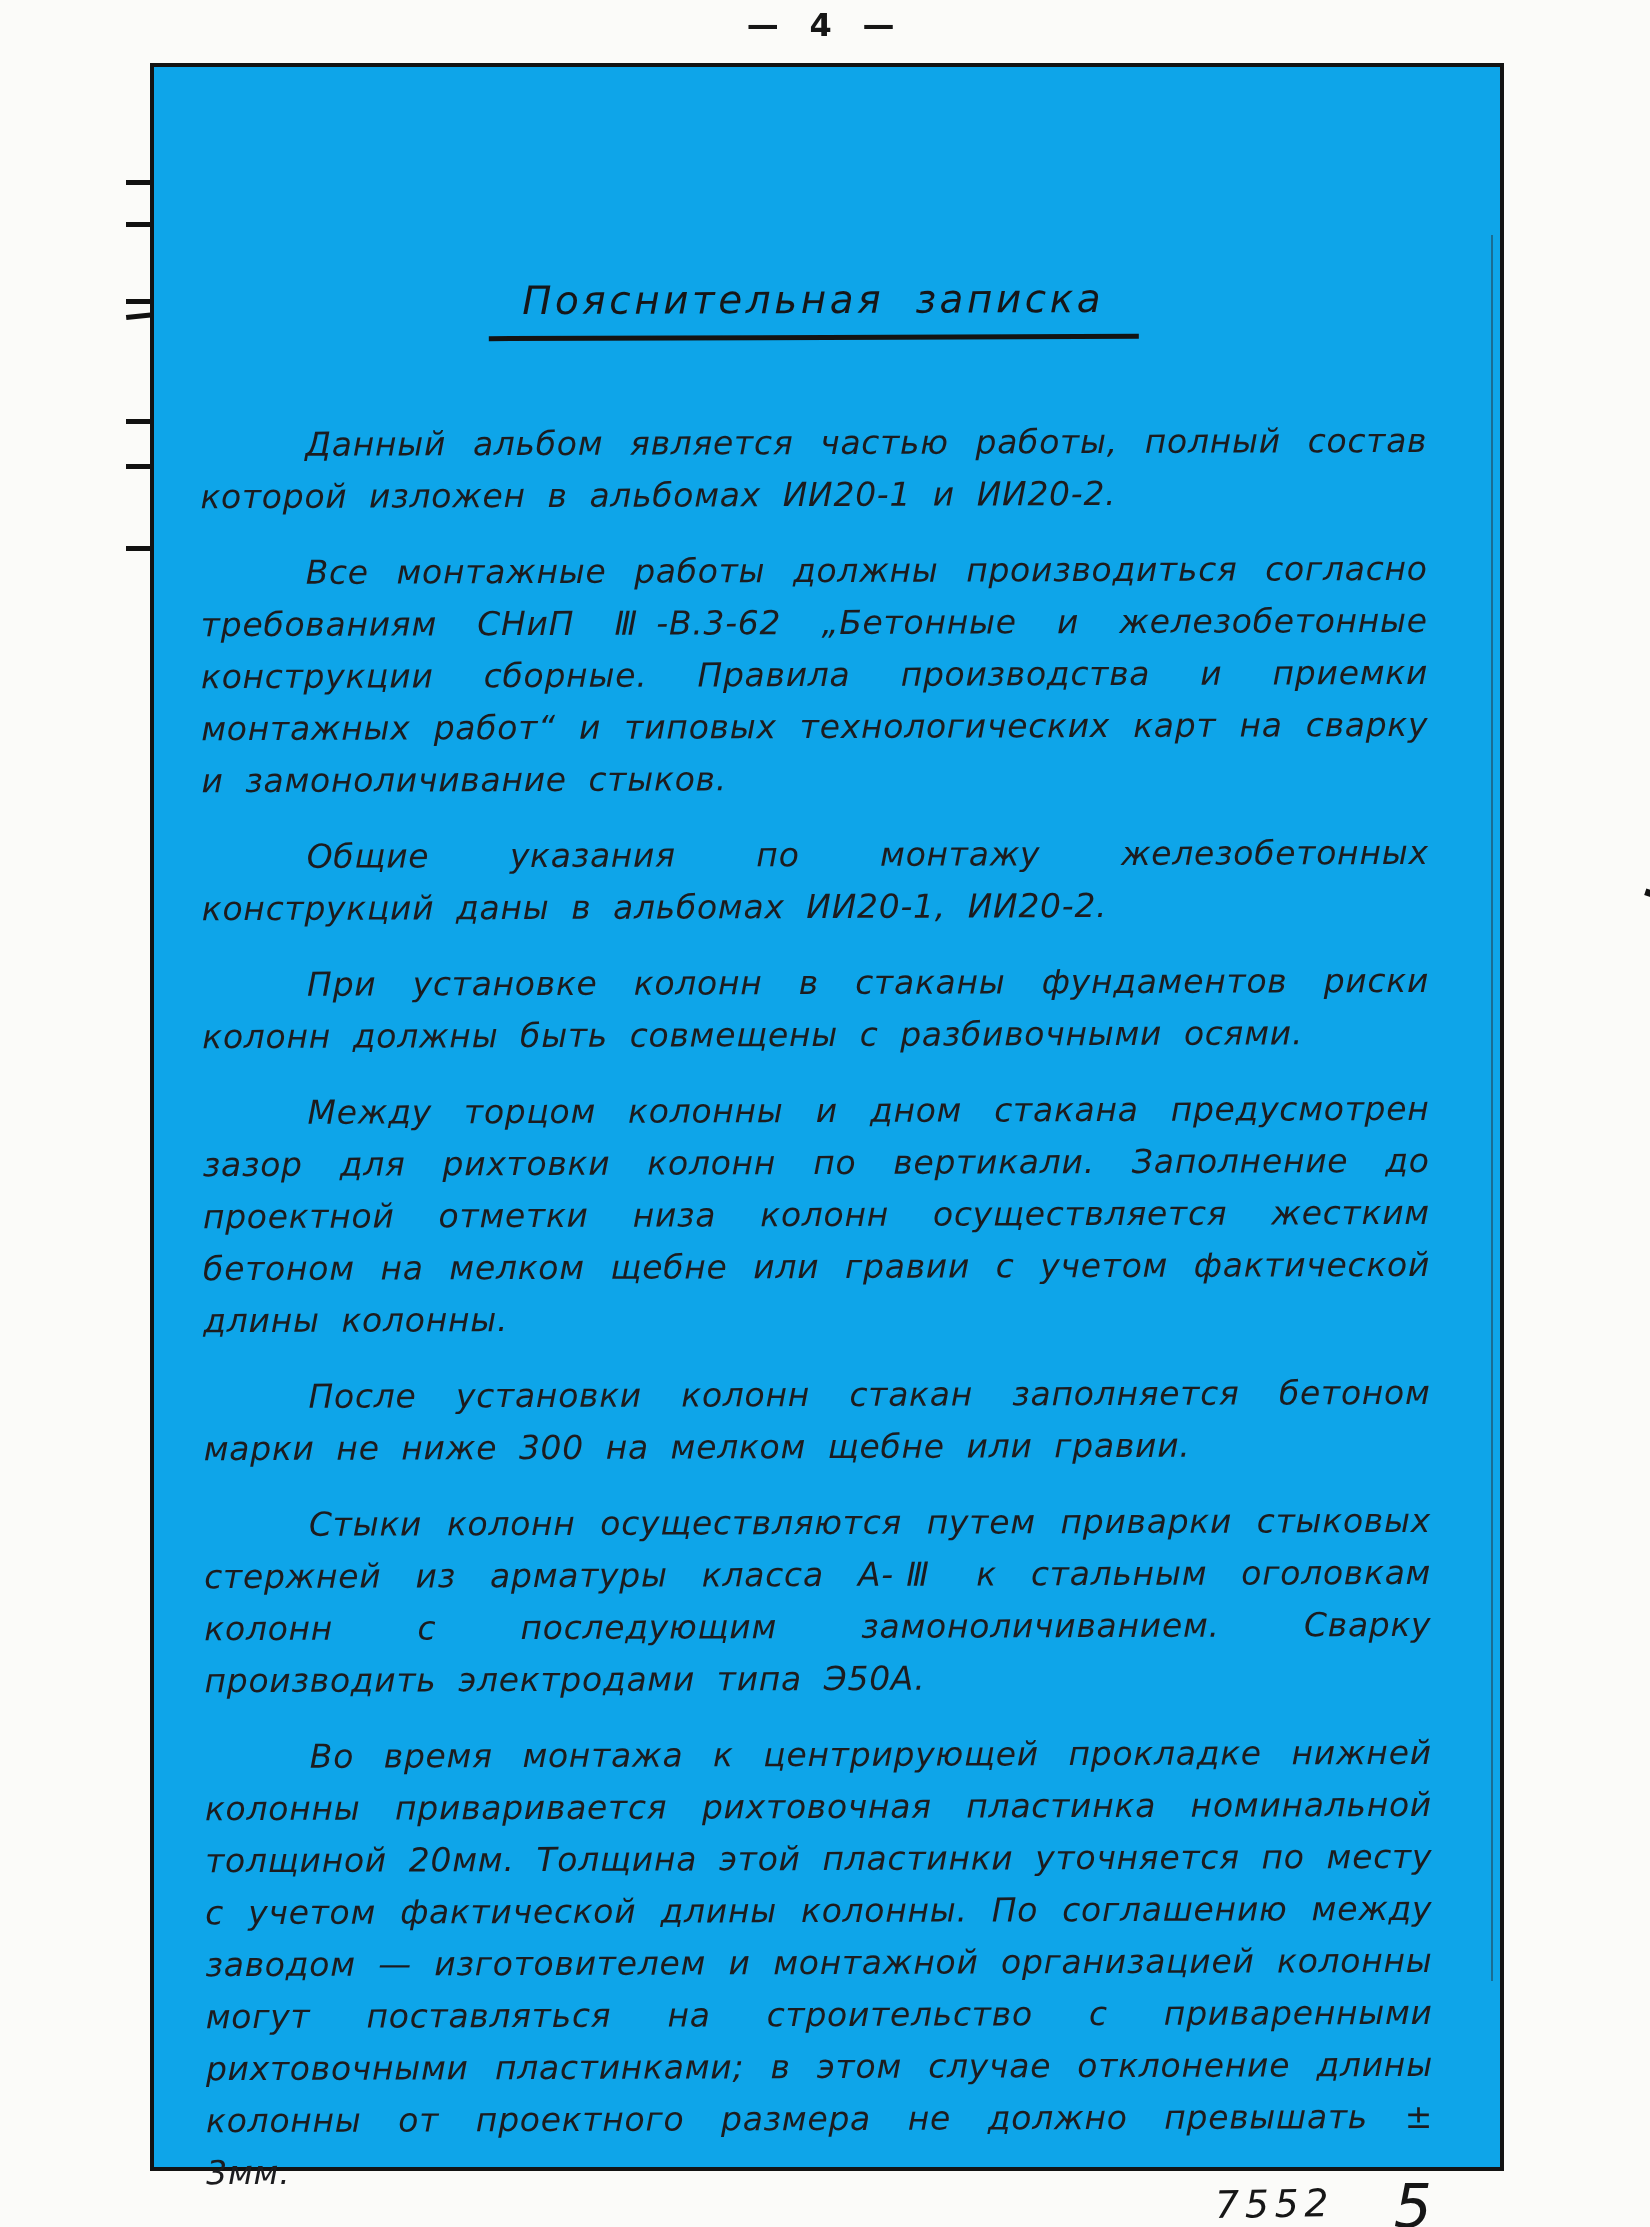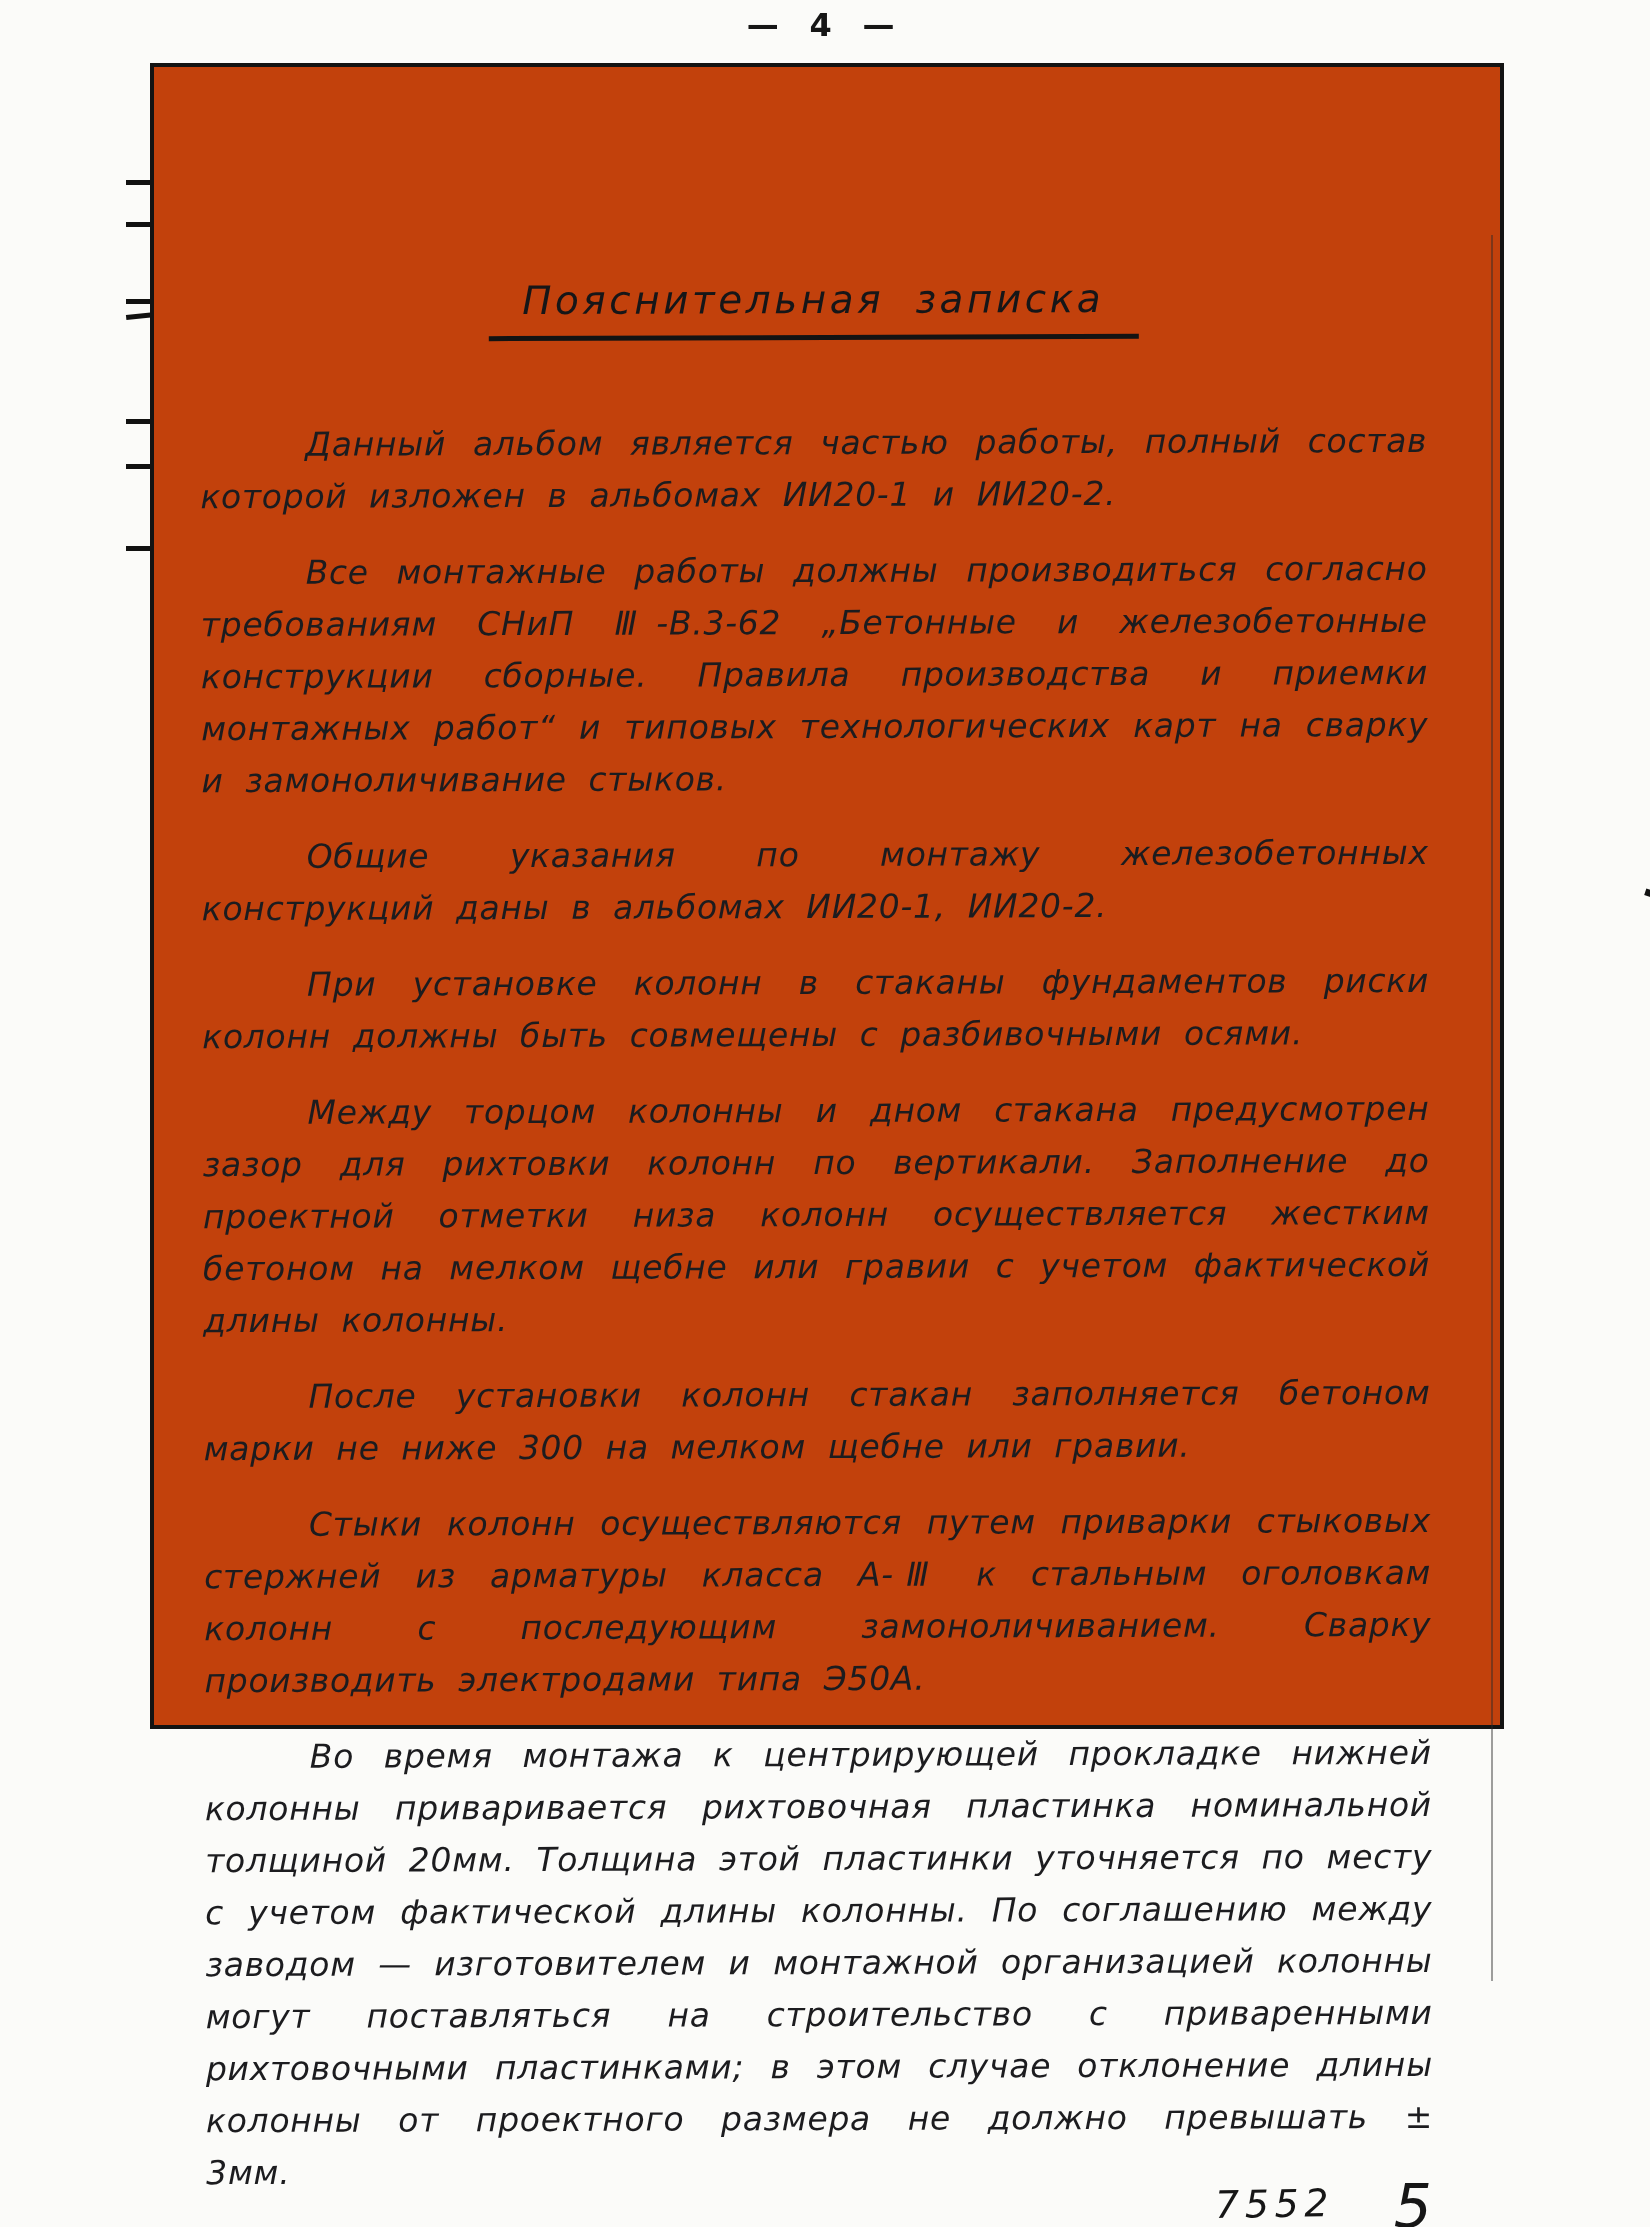--- a/index.html
+++ b/index.html
@@ -28,24 +28,24 @@
     letter-spacing: 9.8px;
     color: #161616;
   }
 
   
   .frame {
     position: absolute;
     left: 150px;
     top: 63px;
     width: 1354px;
-    height: 1666px;
+    height: 2108px;
     border: 4.9px solid #131313;
     box-sizing: border-box;
-    background: #c2410c;
+    background: #0ea5e9;
   }
   
   .frame-inner-line {
     position: absolute;
     right: 7px;
     top: 168px;
     width: 2.1px;
     height: 1746px;
     background: #2a2a2a;
     opacity: .45;

